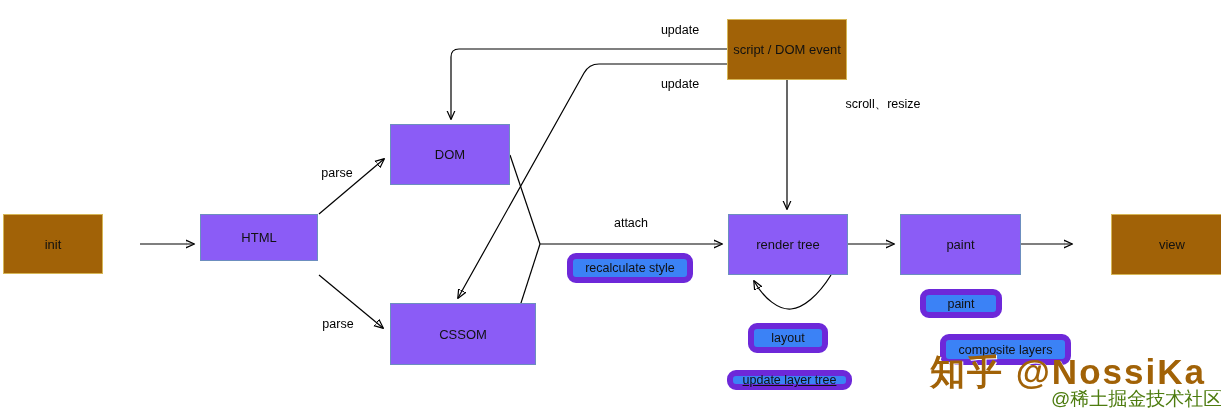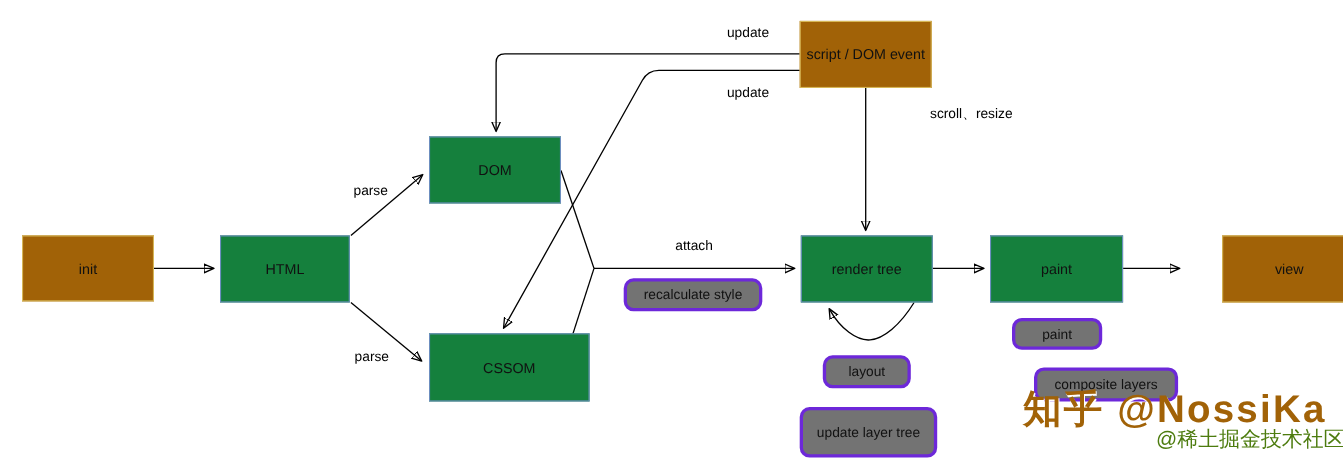--- a/index.html
+++ b/index.html
@@ -18,26 +18,26 @@
     box-sizing: border-box;
     border: 1px solid;
     display: flex;
     align-items: center;
     justify-content: center;
     font-size: 13px;
     color: #111111;
     white-space: nowrap;
   }
   .node.yellow { background: #a16207; border-color: #D6B656; }
-  .node.blue   { background: #15803d; border-color: #6C8EBF; }
+  .node.blue   { background: #8b5cf6; border-color: #6C8EBF; }
   .pill {
     position: absolute;
     box-sizing: border-box;
-    background: #737373;
-    border: 3px solid #6d28d9;
+    background: #3b82f6;
+    border: 6px solid #6d28d9;
     border-radius: 9px;
     display: flex;
     align-items: center;
     justify-content: center;
     font-size: 12.5px;
     color: #111111;
     white-space: nowrap;
   }
   .edge-label {
     position: absolute;
@@ -84,32 +84,32 @@
     <path d="M727,64 L599,64 Q589,64 584,73 L458,298" marker-end="url(#arrow)"></path>
     <path d="M787,80 L787,209" marker-end="url(#arrow)"></path>
     <path d="M510,155 L540,244"></path>
     <path d="M511,334 L540,244"></path>
     <path d="M540,244 L722,244" marker-end="url(#arrow)"></path>
     <path d="M848,244 L894,244" marker-end="url(#arrow)"></path>
     <path d="M1021,244 L1072,244" marker-end="url(#arrow)"></path>
     <path d="M831,275 C818,296 803,308 791,309 C779,310 764,299 754,281" marker-end="url(#arrow)"></path>
   </svg>
 
-  <div class="node yellow" style="left:20px;  top:214px; width:120px; height:60px;">init</div>
-  <div class="node blue" style="left:200px; top:214px; width:118px; height:61px;">HTML</div>
+  <div class="node yellow" style="left:3px;  top:214px; width:100px; height:60px;">init</div>
+  <div class="node blue" style="left:200px; top:214px; width:118px; height:47px;">HTML</div>
   <div class="node blue" style="left:390px; top:124px; width:120px; height:61px;">DOM</div>
   <div class="node blue" style="left:390px; top:303px; width:146px; height:62px;">CSSOM</div>
   <div class="node yellow" style="left:727px; top:19px;  width:120px; height:61px;">script / DOM event</div>
   <div class="node blue" style="left:728px; top:214px; width:120px; height:61px;">render tree</div>
   <div class="node blue" style="left:900px; top:214px; width:121px; height:61px;">paint</div>
   <div class="node yellow" style="left:1079px;top:214px; width:122px; height:61px;margin-left:32px;">view</div>
 
   <div class="pill" style="left:567px; top:253px; width:126px; height:30px;">recalculate style</div>
   <div class="pill" style="left:748px; top:323px; width:80px;  height:30px;">layout</div>
-  <div class="pill" style="left:727px; top:370px; width:125px; height:46px;">update layer tree</div>
+  <div class="pill" style="left:727px; top:370px; width:125px; height:20px;text-decoration:underline;">update layer tree</div>
   <div class="pill" style="left:920px; top:289px; width:82px;  height:29px;">paint</div>
   <div class="pill" style="left:895px; top:334px; width:131px; height:31px;margin-left:45px;">composite layers</div>
 
   <div class="edge-label" style="left:337px; top:173px;">parse</div>
   <div class="edge-label" style="left:338px; top:324px;">parse</div>
   <div class="edge-label" style="left:680px; top:30px;">update</div>
   <div class="edge-label" style="left:680px; top:84px;">update</div>
   <div class="edge-label" style="left:839px; top:104px;margin-left:44px;">scroll、resize</div>
   <div class="edge-label" style="left:631px; top:223px;">attach</div>
 

